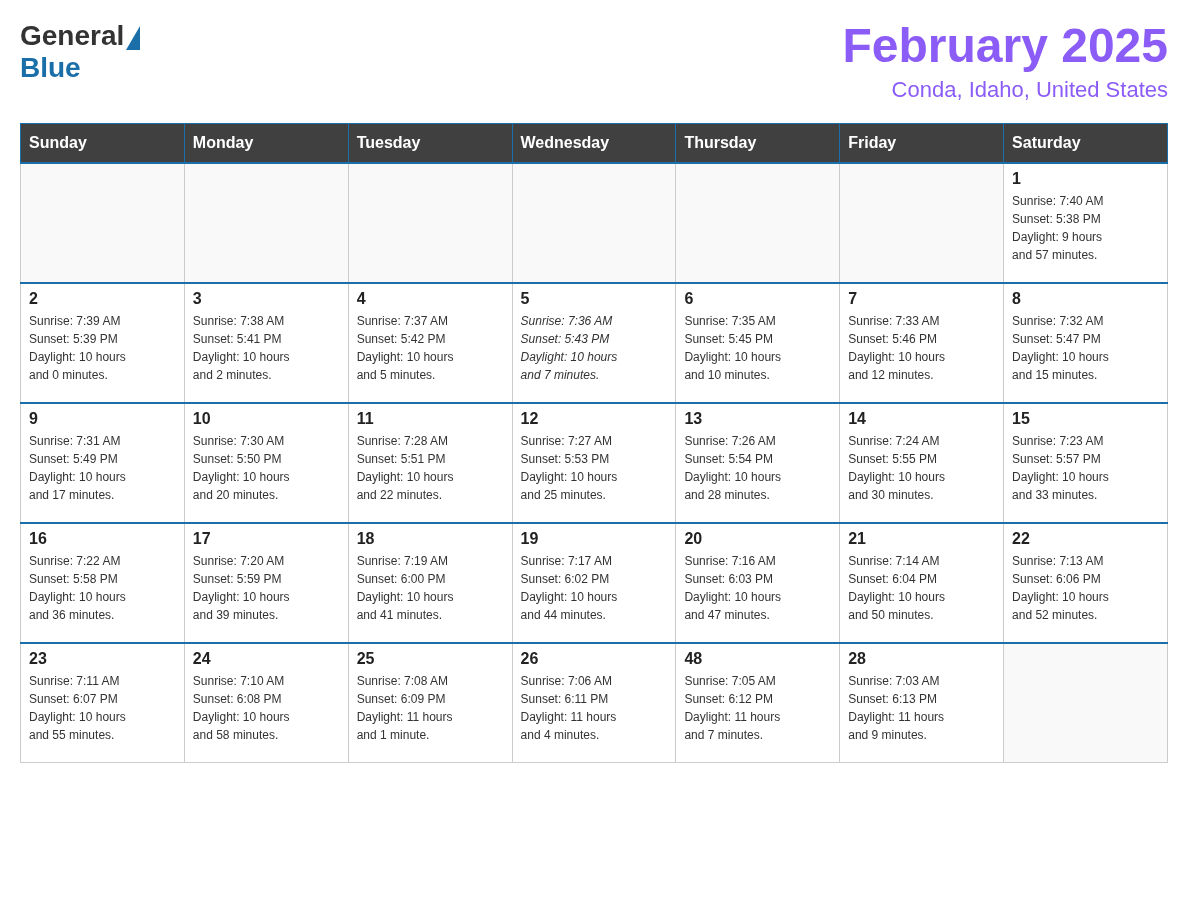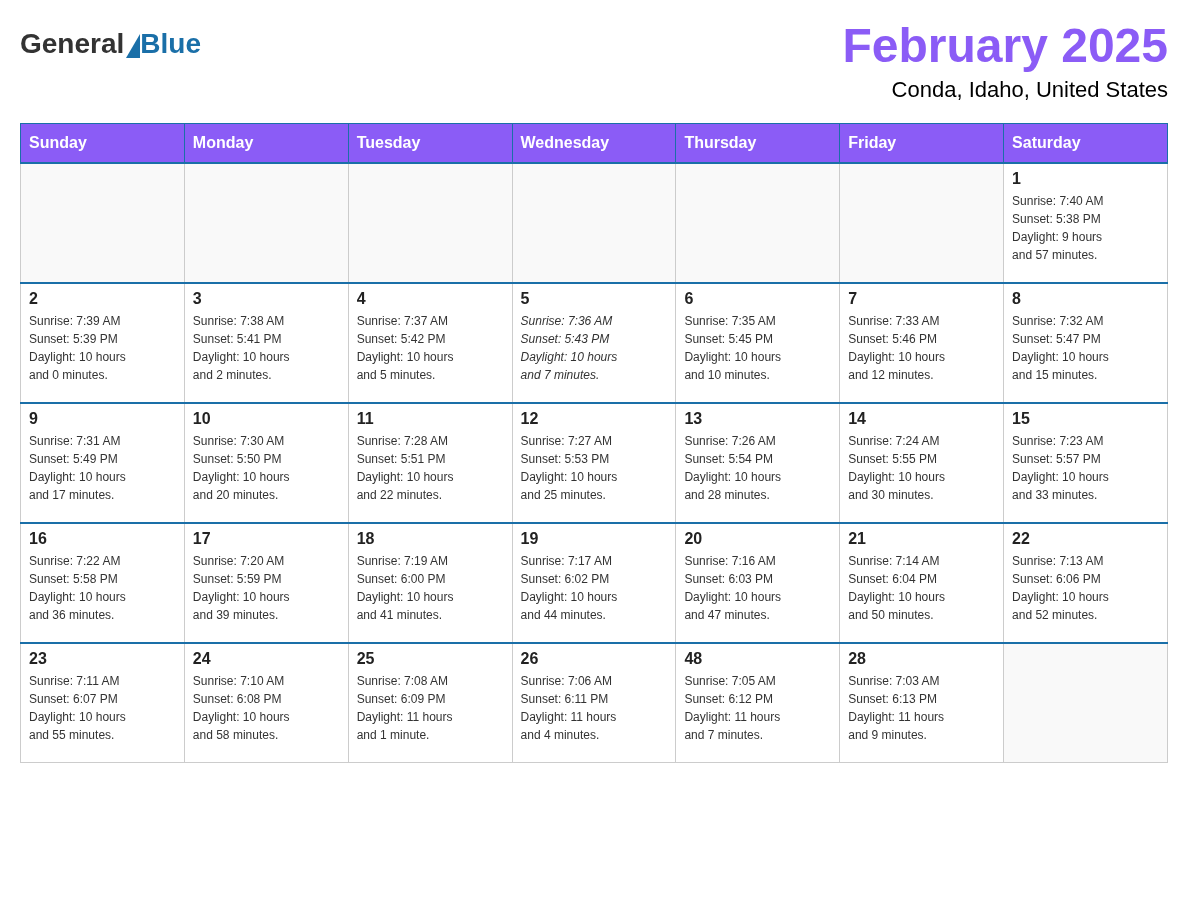--- a/index.html
+++ b/index.html
@@ -20,30 +20,30 @@
       text-align: right;
     }
     .main-title {
       font-size: 48px;
       font-weight: bold;
       color: #8b5cf6;
       line-height: 1.1;
     }
     .subtitle {
       font-size: 22px;
-      color: #000000;
+      color: #8b5cf6;
       margin-top: 4px;
     }
     .calendar {
       width: 100%;
       border-collapse: collapse;
       border: 1px solid #ccc;
     }
     .calendar th {
-      background-color: #8b5cf6;
+      background-color: #404040;
       color: #fff;
       font-size: 16px;
       font-weight: bold;
       padding: 10px 8px;
       text-align: left;
       border: 1px solid #1a6fa8;
     }
     .calendar td {
       vertical-align: top;
       border: 1px solid #ccc;
@@ -65,22 +65,21 @@
     .day-info {
       font-size: 12px;
       color: #333;
       line-height: 1.5;
     }
     .empty-cell {
       background: #f9f9f9;
     }
     .logo-wrapper {
       display: flex;
-      flex-direction: row;
-      margin-top: 8px;
+      flex-direction: column;
     }
     .logo-row1 {
       display: flex;
       align-items: flex-end;
     }
     .general-text {
       font-size: 28px;
       font-weight: bold;
       color: #333;
     }

